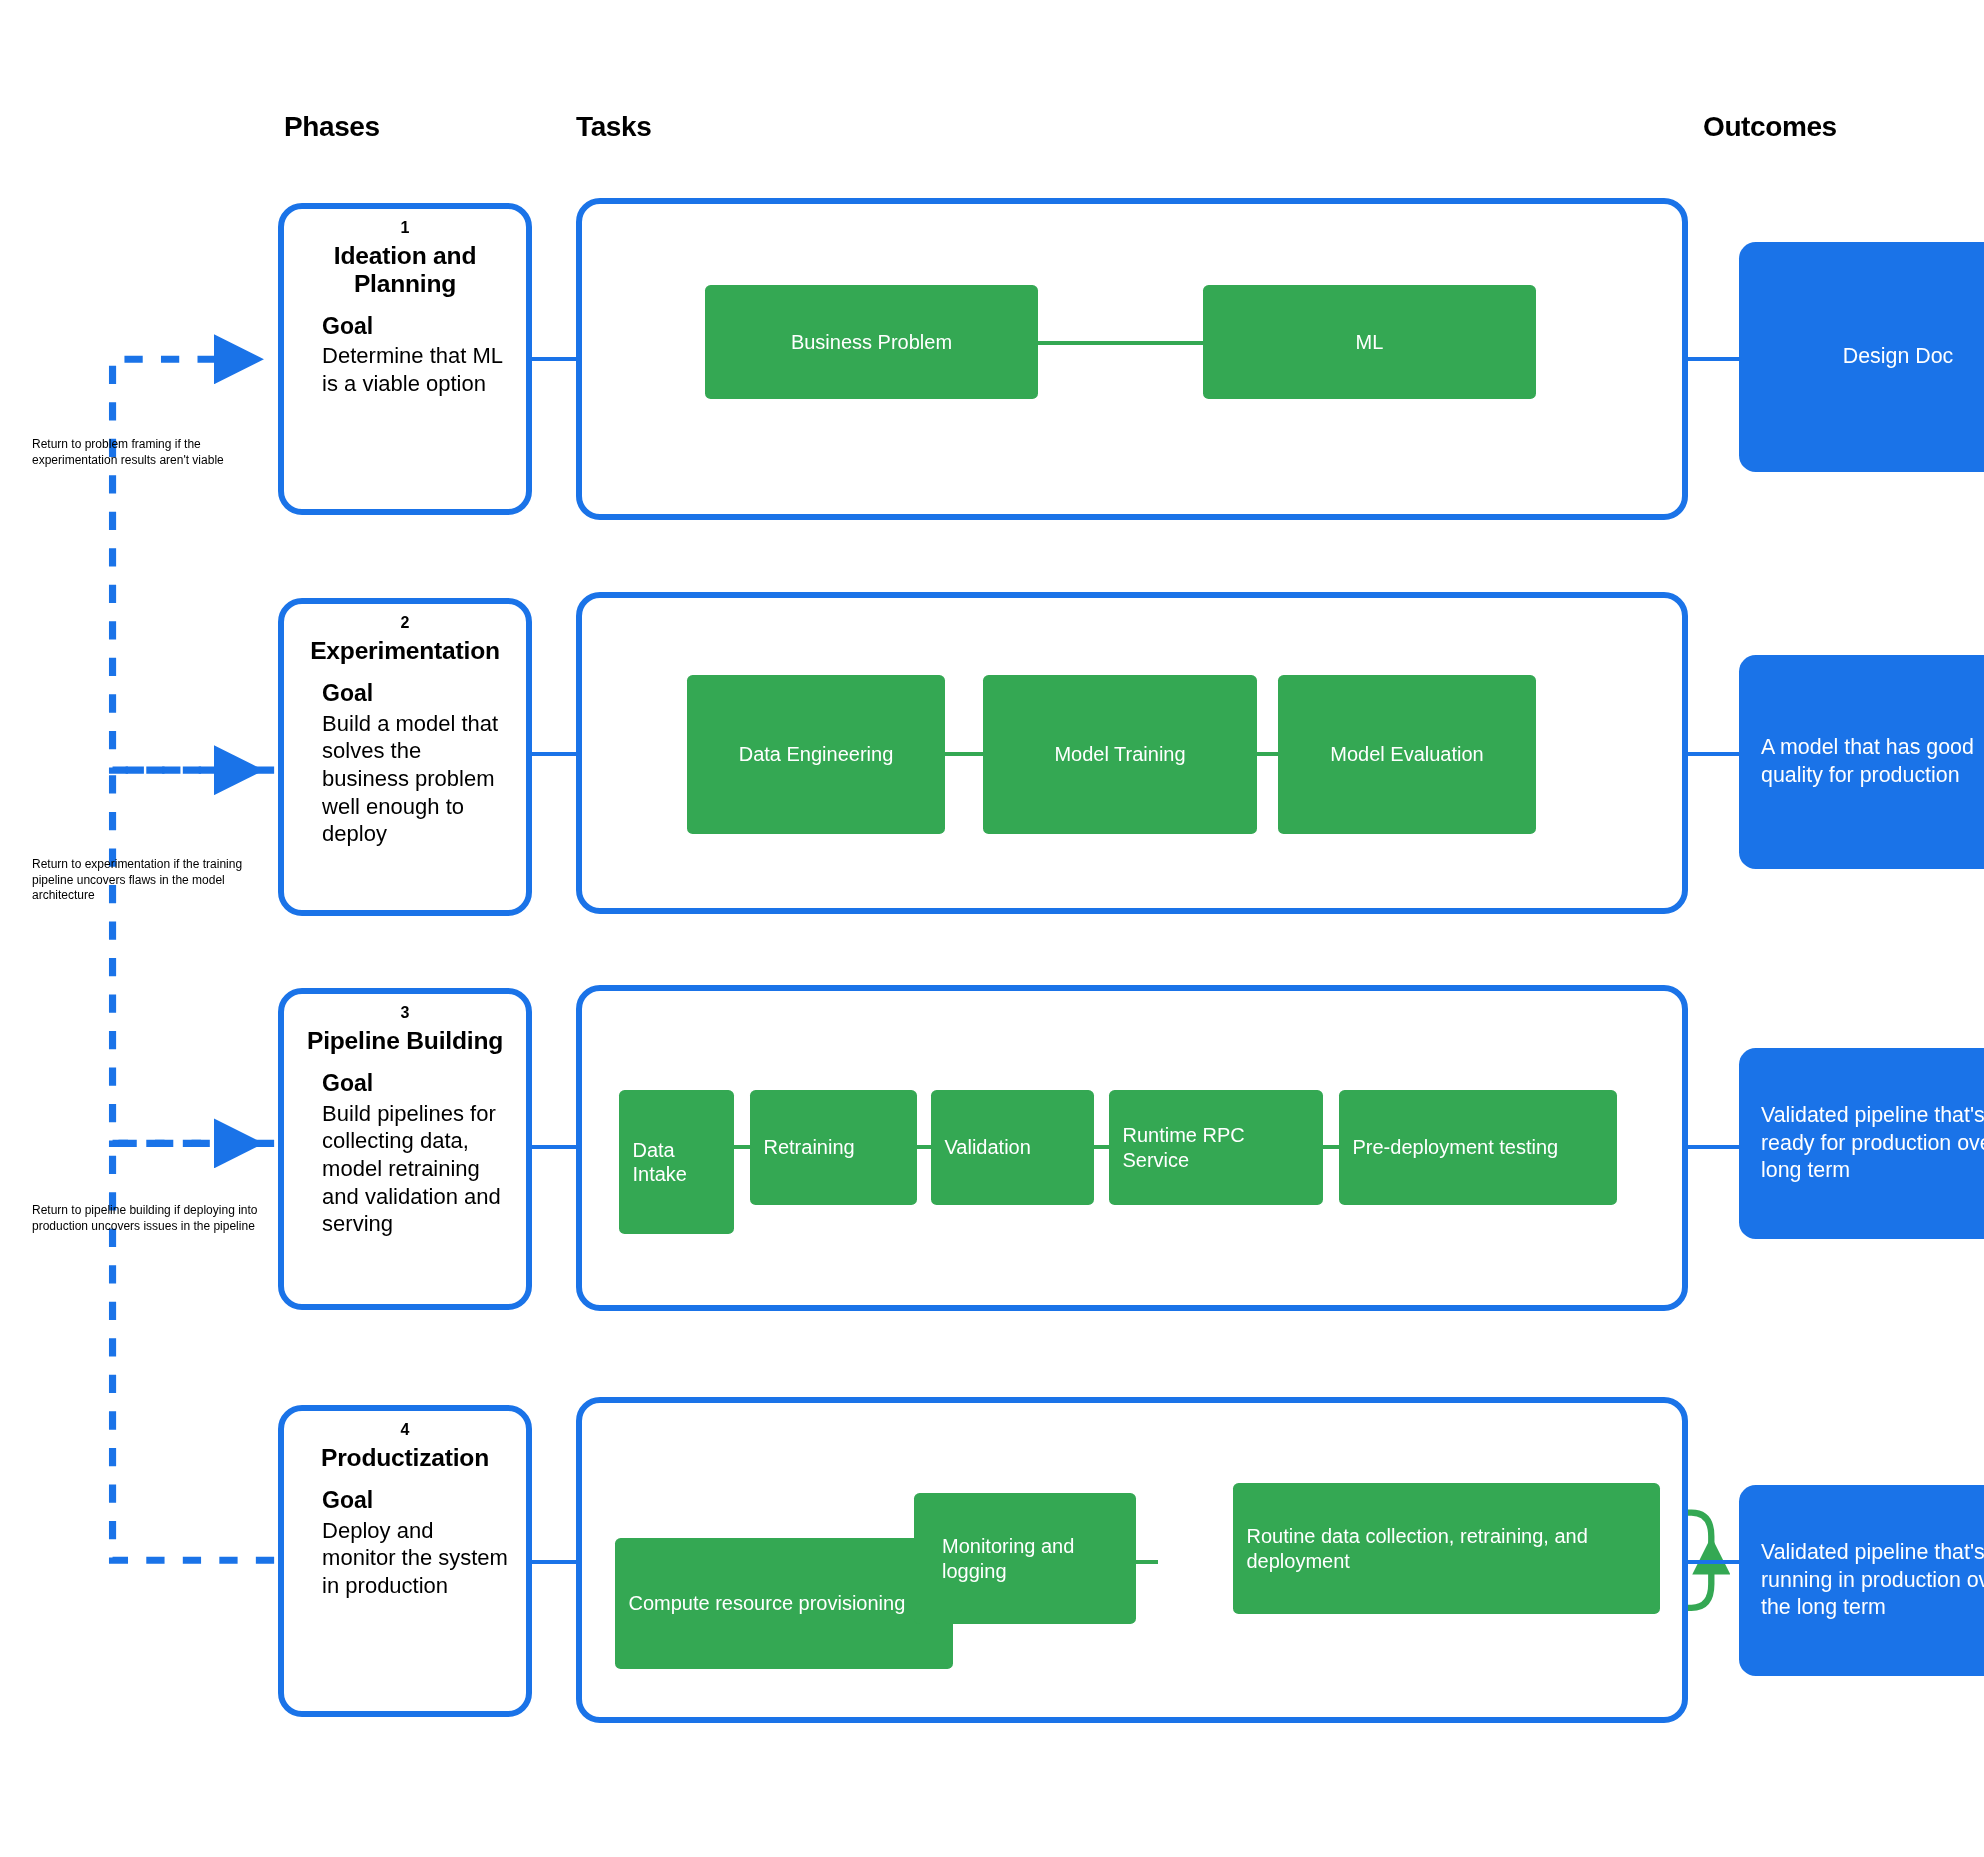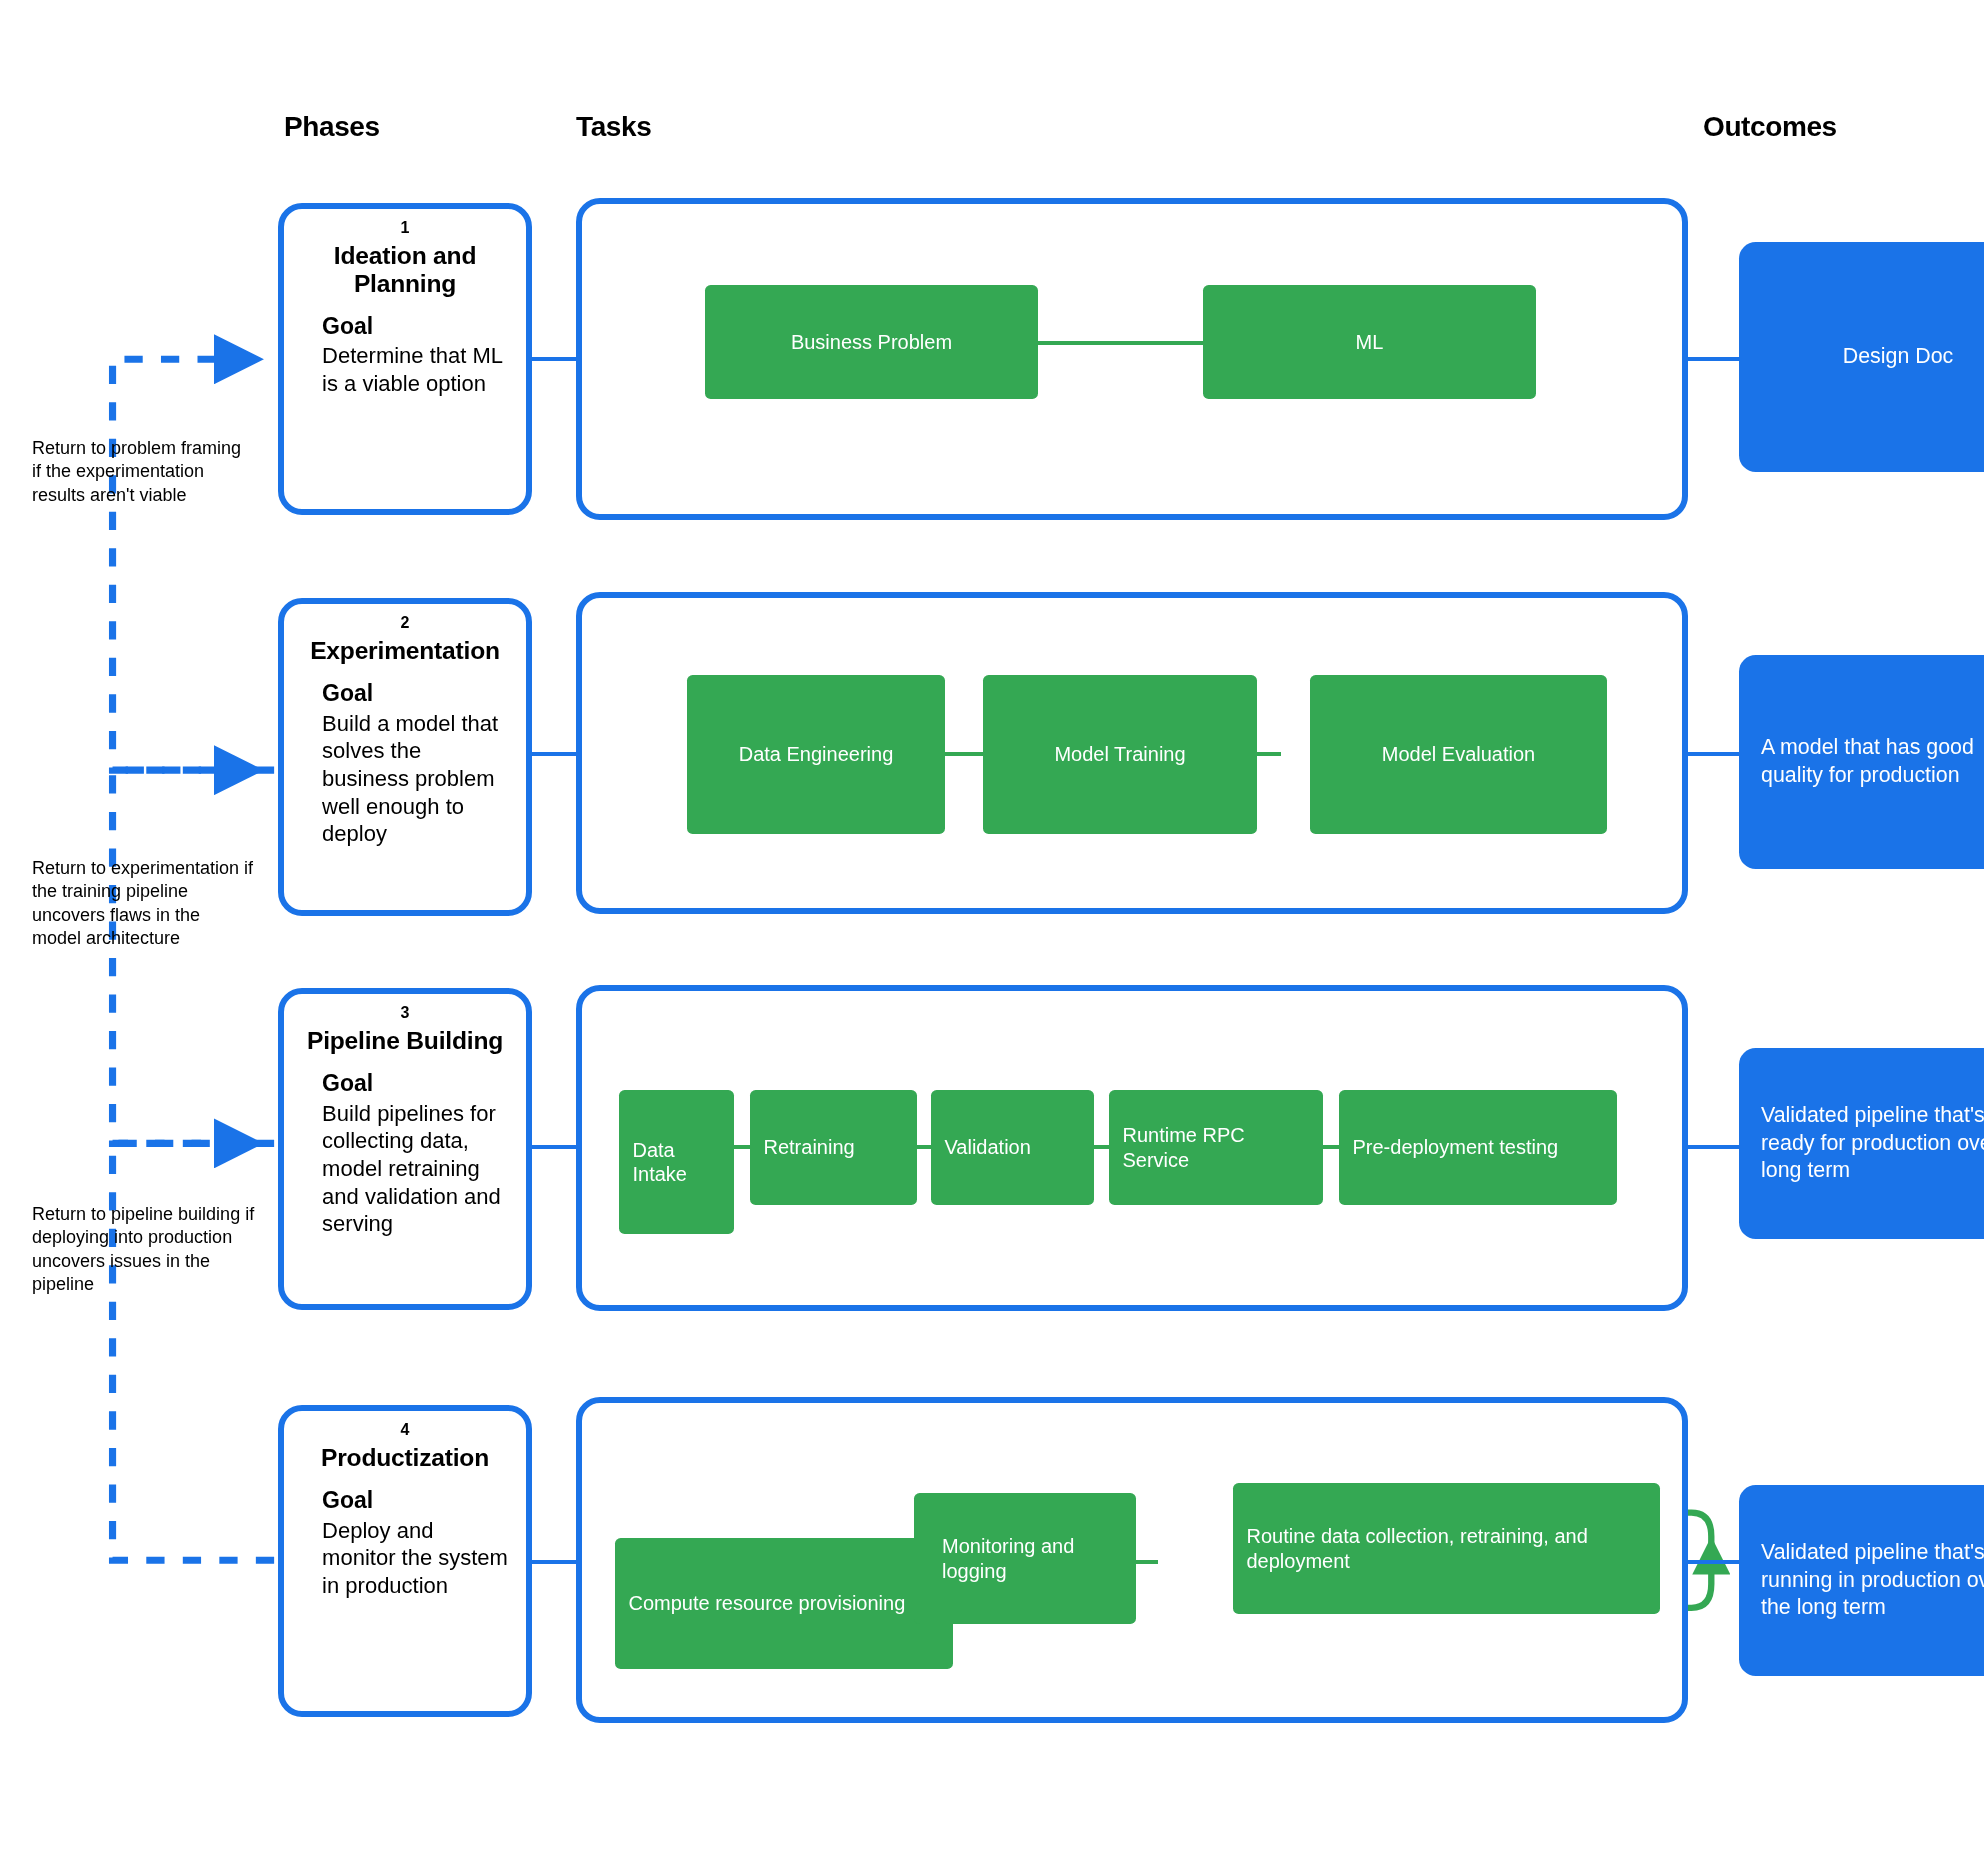--- a/index.html
+++ b/index.html
@@ -66,21 +66,21 @@
     padding:0 22px;
     font-size:21.4px;line-height:1.30;font-weight:400;
   }
   .outcome.center{justify-content:center;text-align:center;}
 
   
   .bconn{position:absolute;background:#1a73e8;height:3.6px;}
 
   
   .ret-note{
-    position:absolute;font-size:18px;line-height:1.30;color:#000;font-weight:400;
+    position:absolute;font-size:12px;line-height:1.30;color:#000;font-weight:400;
   }
 
   svg.overlay{position:absolute;left:0;top:0;width:2253px;height:1858px;pointer-events:none;}
 </style>
 </head>
 <body>
 
 <div class="stage">
 
   <div class="col-head" id="hd-phases">Phases</div>
@@ -162,21 +162,21 @@
   </div>
 
   <div class="bconn" style="left:532px; top:752px; width:48px;"></div>
 
   <div class="tasks-box" style="left:576px; top:592px; width:1112px; height:322px;"></div>
 
   <div class="chip center" style="left:687px; top:675px; width:258px; height:159px;">Data Engineering</div>
   <div class="gconn" style="left:942px; top:752px; width:44px;"></div>
   <div class="chip center" style="left:983px; top:675px; width:274px; height:159px;">Model Training</div>
   <div class="gconn" style="left:1237px; top:752px; width:44px;"></div>
-  <div class="chip center" style="left:1278px; top:675px; width:297px; height:159px;margin-left:32px;">Model Evaluation</div>
+  <div class="chip center" style="left:1278px; top:675px; width:258px; height:159px;">Model Evaluation</div>
 
   <div class="bconn" style="left:1685px; top:752px; width:56px;"></div>
 
   <div class="outcome" style="left:1739px; top:655px; width:318px; height:214px;">A model that has good quality for production</div>
 
   <div class="phase-card" style="left:278px; top:988px; height:322px;">
     <div class="phase-num">3</div>
     <div class="phase-title">Pipeline Building</div>
     <div class="goal-wrap">
       <div class="goal-label">Goal</div>

